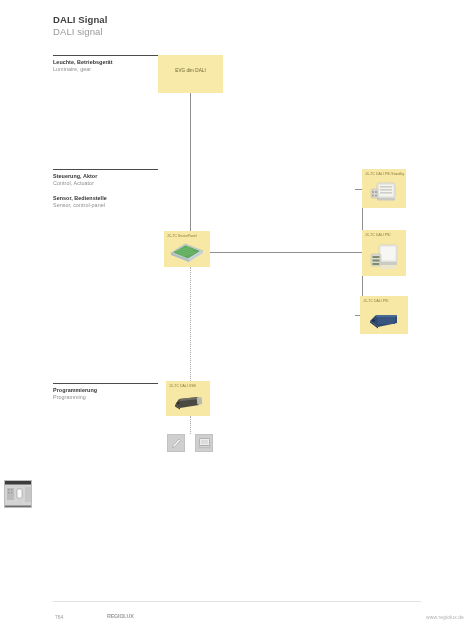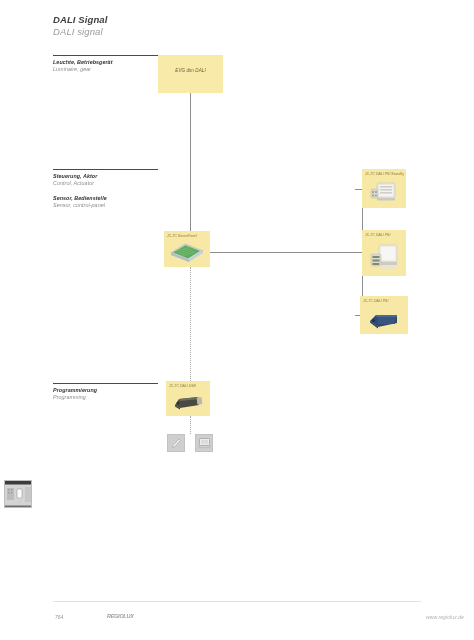--- a/index.html
+++ b/index.html
@@ -4,21 +4,21 @@
 <style>
   html,body{margin:0;padding:0;}
   body{
     width:474px;height:640px;
     background:#ffffff;
     font-family:"Liberation Sans", sans-serif;
     position:relative;
     overflow:hidden;
     -webkit-font-smoothing:antialiased;
   }
-  .page{position:absolute;inset:0;font-style:italic;}
+  .page{position:absolute;inset:0;}
 
   
   .title-de{
     position:absolute;left:53px;top:14px;
     font-size:9.5px;font-weight:bold;color:#3f3f3f;letter-spacing:.1px;
   }
   .title-en{
     position:absolute;left:53px;top:26px;
     font-size:9.5px;font-weight:normal;color:#9a9a9a;letter-spacing:.1px;
   }

